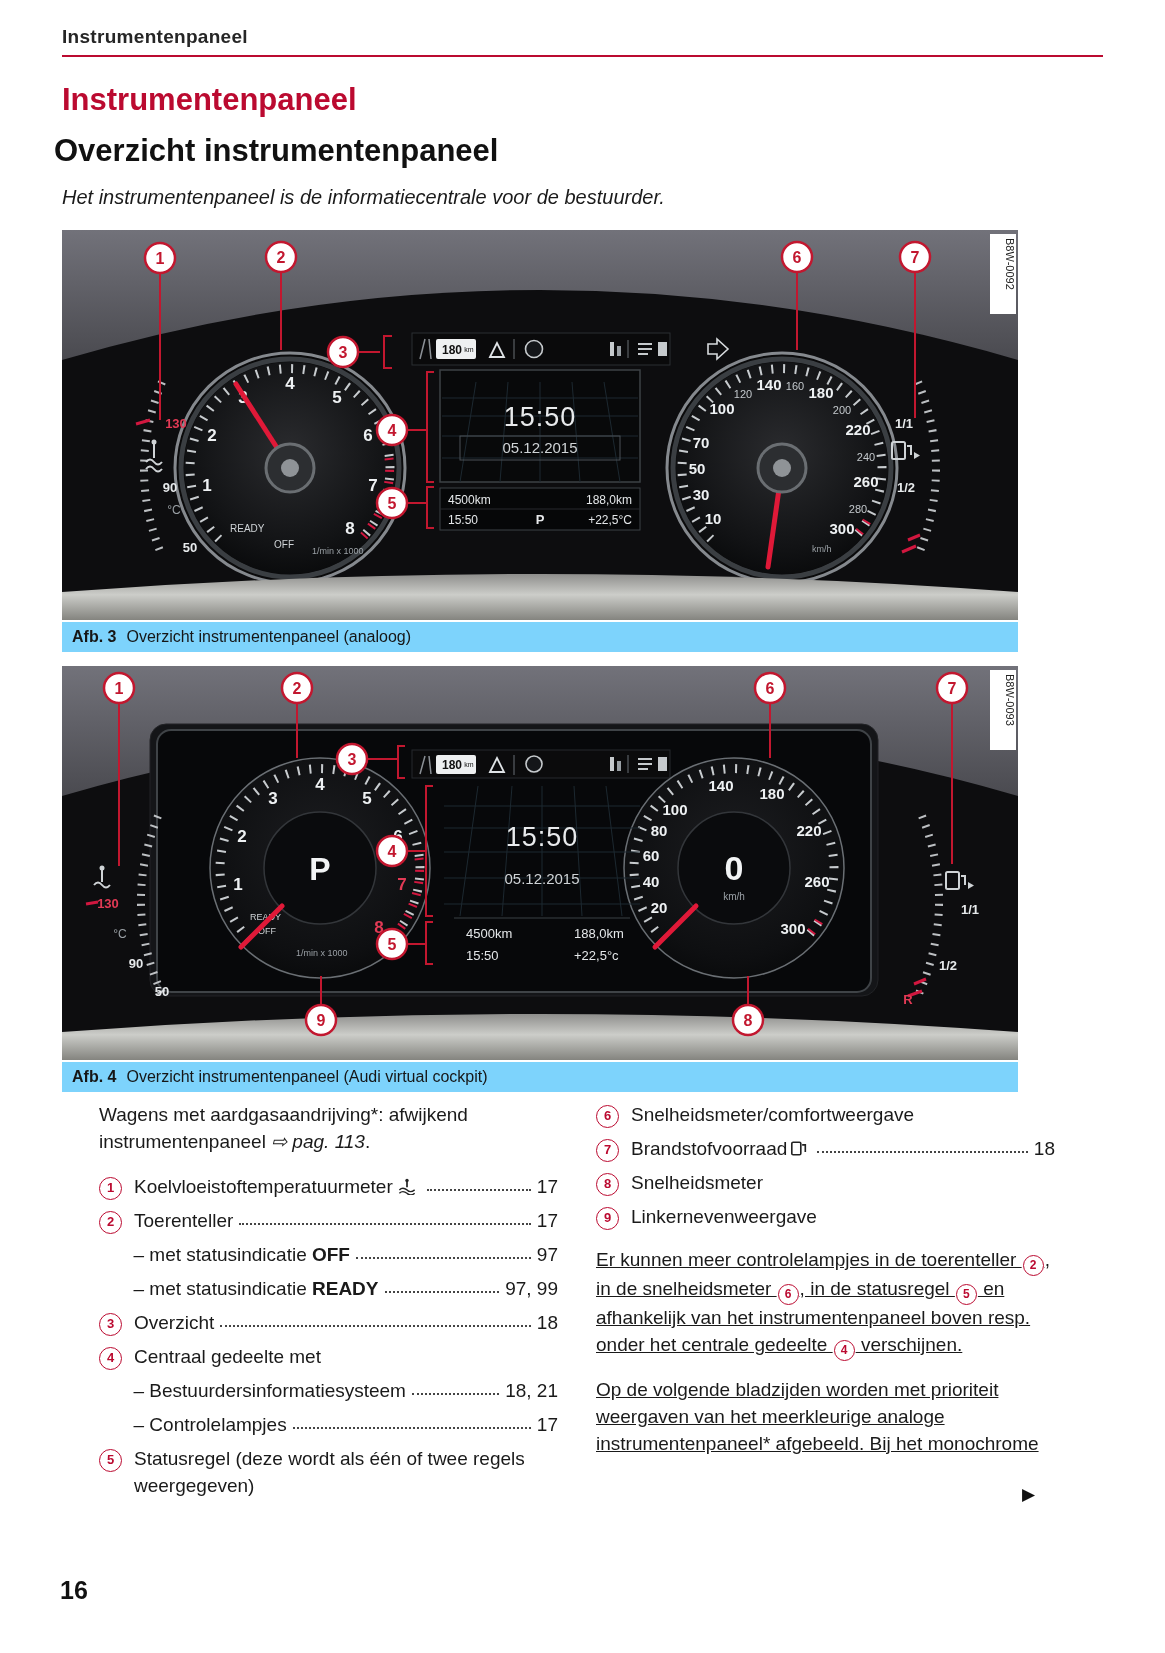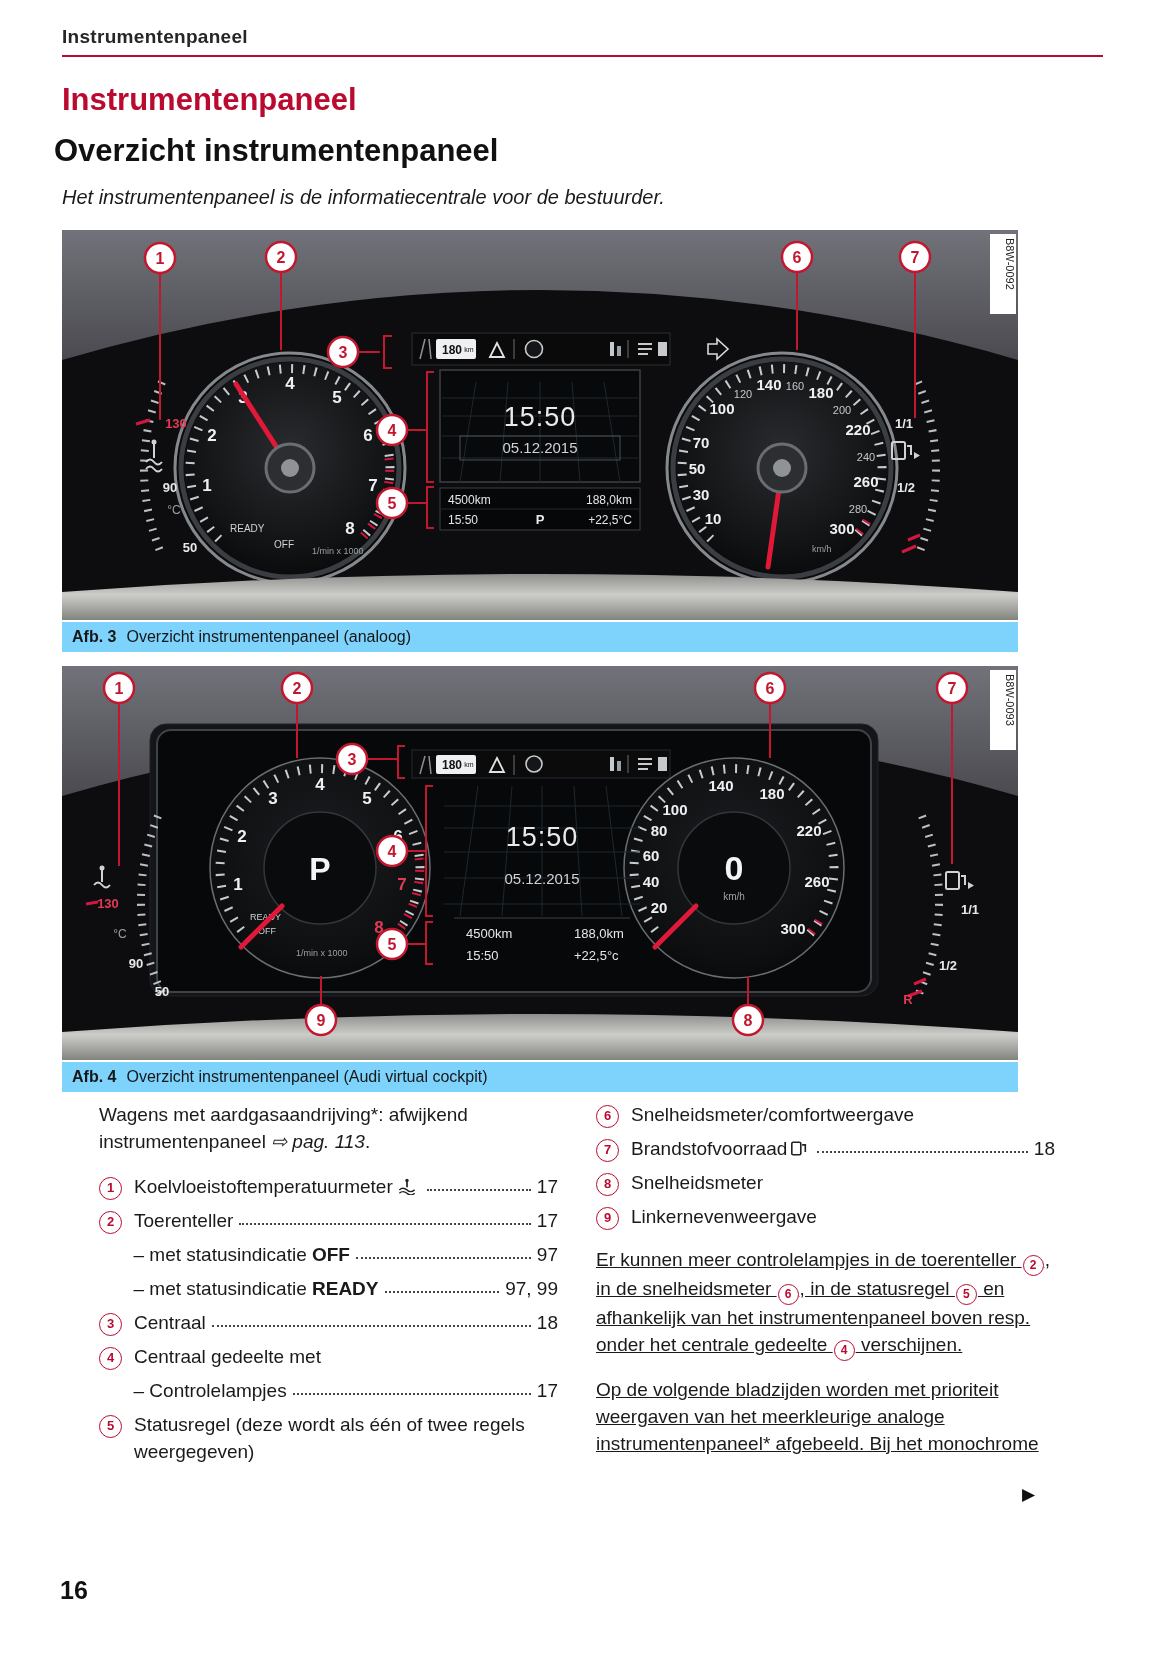--- a/index.html
+++ b/index.html
@@ -444,27 +444,33 @@
       <span class="pg">97</span>
     </div>
     <div class="ref-row">
       <span class="badge-space"></span>
       <span class="lbl"><span>– met statusindicatie </span><b>READY</b></span>
       <span class="leader"></span>
       <span class="pg">97, 99</span>
     </div>
     <div class="ref-row">
       <span class="badge">3</span>
-      <span class="lbl">Centraal</span>
+      <span class="lbl">Overzicht</span>
       <span class="leader"></span>
       <span class="pg">18</span>
     </div>
     <div class="ref-row">
       <span class="badge">4</span>
       <span class="lbl">Centraal gedeelte met</span>
+    </div>
+    <div class="ref-row">
+      <span class="badge-space"></span>
+      <span class="lbl">– Bestuurdersinformatiesysteem</span>
+      <span class="leader"></span>
+      <span class="pg">18, 21</span>
     </div>
     <div class="ref-row">
       <span class="badge-space"></span>
       <span class="lbl">– Controlelampjes</span>
       <span class="leader"></span>
       <span class="pg">17</span>
     </div>
     <div class="ref-row">
       <span class="badge">5</span>
       <span class="lbl">Statusregel (deze wordt als één of twee regels weergegeven)</span>

